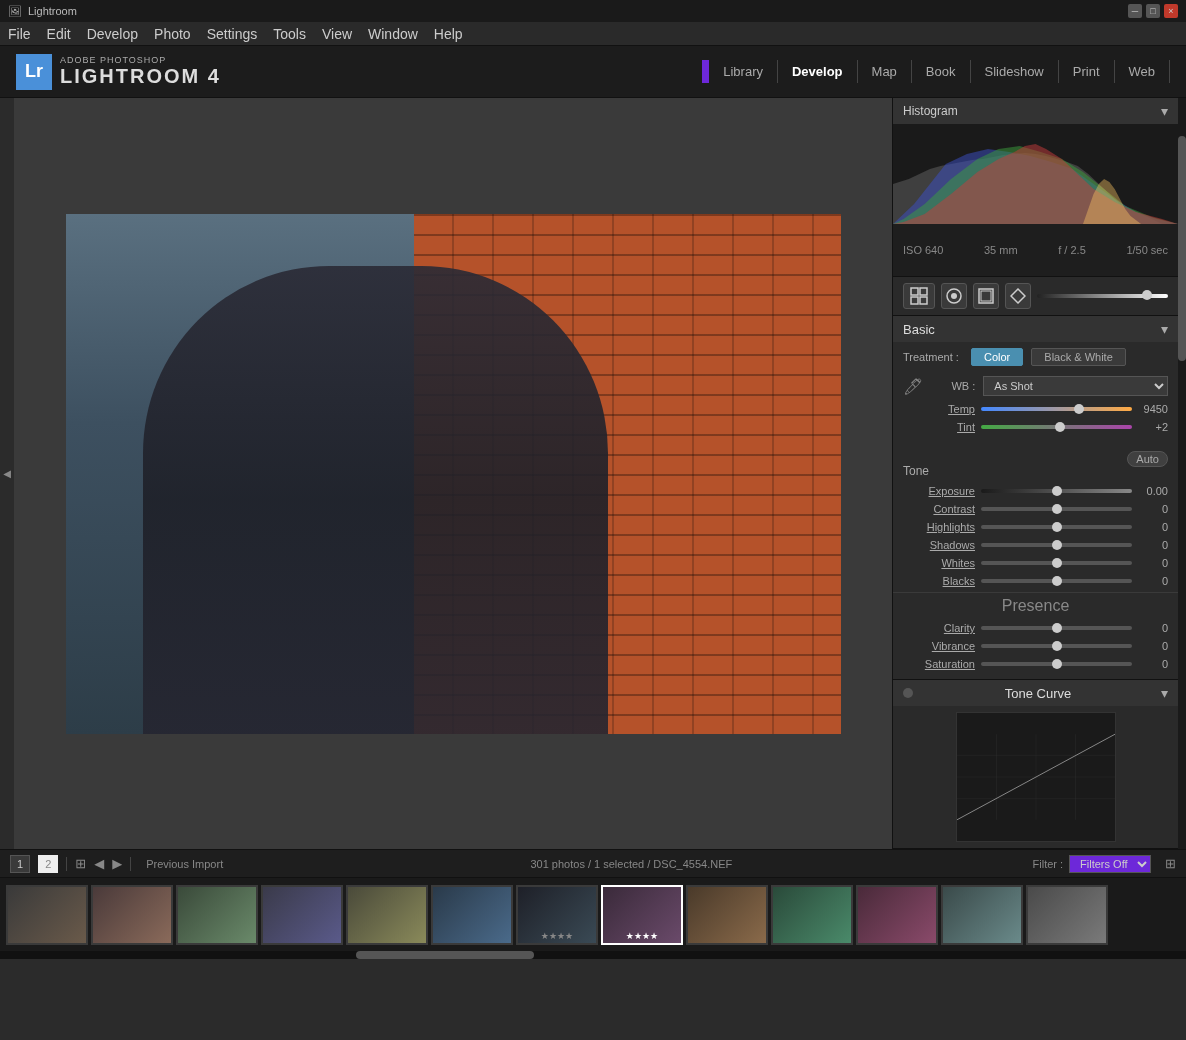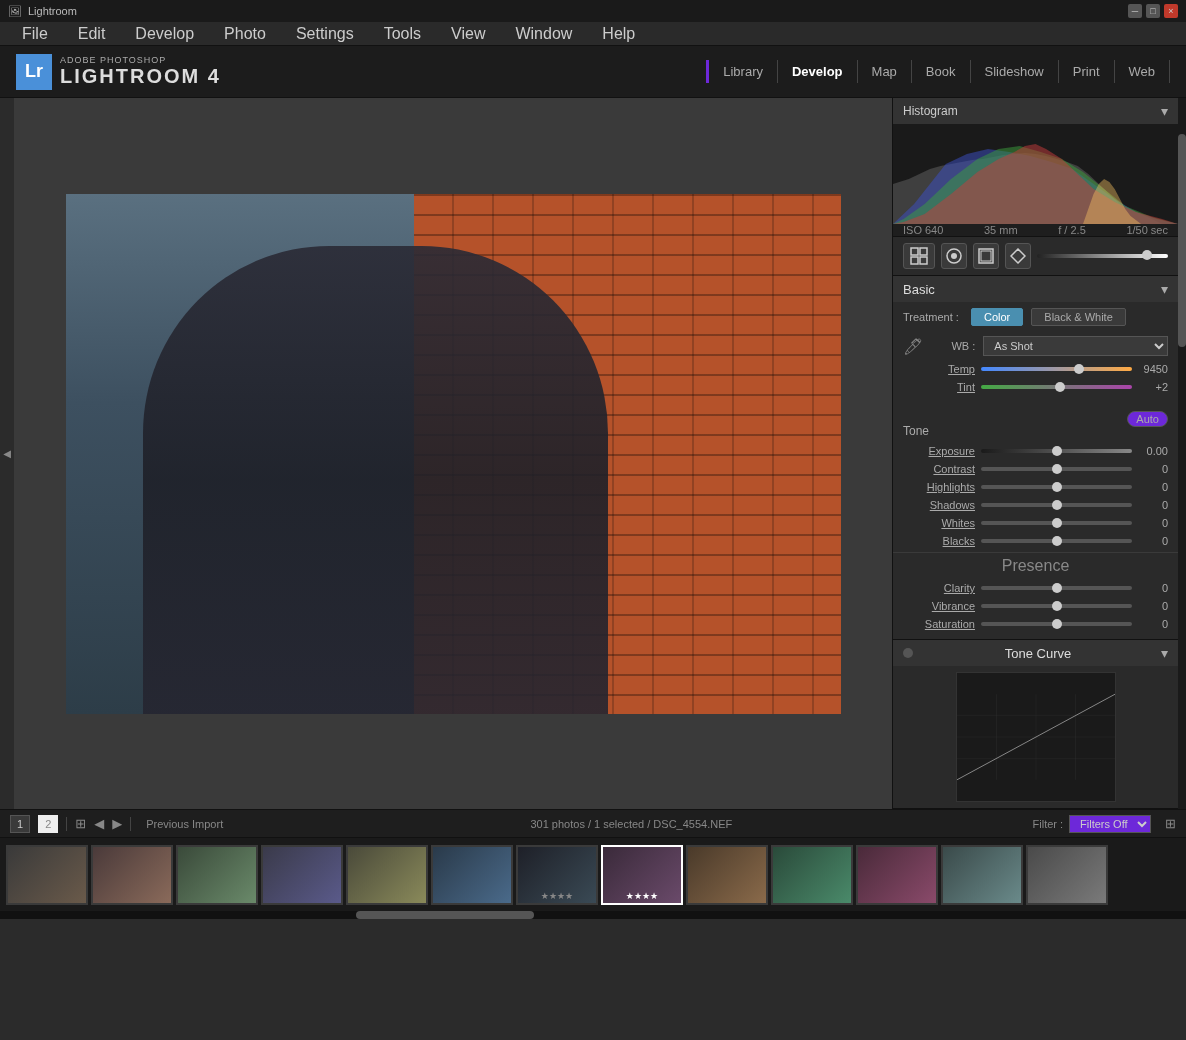--- a/index.html
+++ b/index.html
@@ -22,21 +22,21 @@
     
     #menubar {
       background: #2a2a2a;
       height: 24px;
       display: flex;
       align-items: center;
       padding: 0 8px;
       gap: 16px;
       border-bottom: 1px solid #111;
     }
-    #menubar span { color: #ccc; font-size: 16px; cursor: pointer; margin-left: 14px; }
+    #menubar span { color: #ccc; font-size: 14px; cursor: pointer; }
 
     
     #header {
       background: #1c1c1c;
       height: 52px;
       display: flex;
       align-items: center;
       padding: 0 16px;
       border-bottom: 1px solid #111;
     }
@@ -61,21 +61,21 @@
     #logo-text .adobe { font-size: 9px; color: #aaa; letter-spacing: 1px; }
     #logo-text .lr4 { font-size: 20px; font-weight: bold; letter-spacing: 2px; color: #ddd; }
     #nav { display: flex; align-items: center; gap: 0; }
     .nav-item {
       color: #aaa;
       font-size: 13px;
       padding: 4px 14px;
       cursor: pointer;
       border-right: 1px solid #444;
     }
-    .nav-item:first-child { border-left: 3px solid #6d28d9; }
+    .nav-item:first-child { border-left: 7px solid #6d28d9; }
     .nav-item.active { color: #fff; font-weight: bold; }
 
     
     #left-panel {
       width: 14px;
       background: #2b2b2b;
       display: flex;
       align-items: center;
       justify-content: center;
       flex-direction: column;
@@ -180,21 +180,21 @@
     #histogram-area {
       background: #1a1a1a;
       height: 100px;
       position: relative;
       overflow: hidden;
       margin: 0;
     }
 
     #exif-bar {
       background: #1e1e1e;
-      padding: 0 10px;
+      padding: 20px 10px;
       font-size: 11px;
       color: #888;
       display: flex;
       justify-content: space-between;
     }
 
     
     #tool-row {
       background: #2a2a2a;
       padding: 6px 10px;
@@ -286,21 +286,21 @@
 
     
     .tone-header {
       display: flex;
       align-items: center;
       padding: 4px 10px;
       justify-content: space-between;
     }
     .tone-title { color: #aaa; font-size: 12px; margin-top: 24px; }
     .auto-btn {
-      background: #6d28d9;
+      background: #404040;
       border: 1px solid #555;
       color: #aaa;
       font-size: 11px;
       padding: 1px 8px;
       cursor: pointer;
       border-radius: 8px;
       text-align: right;
     }
 
     

